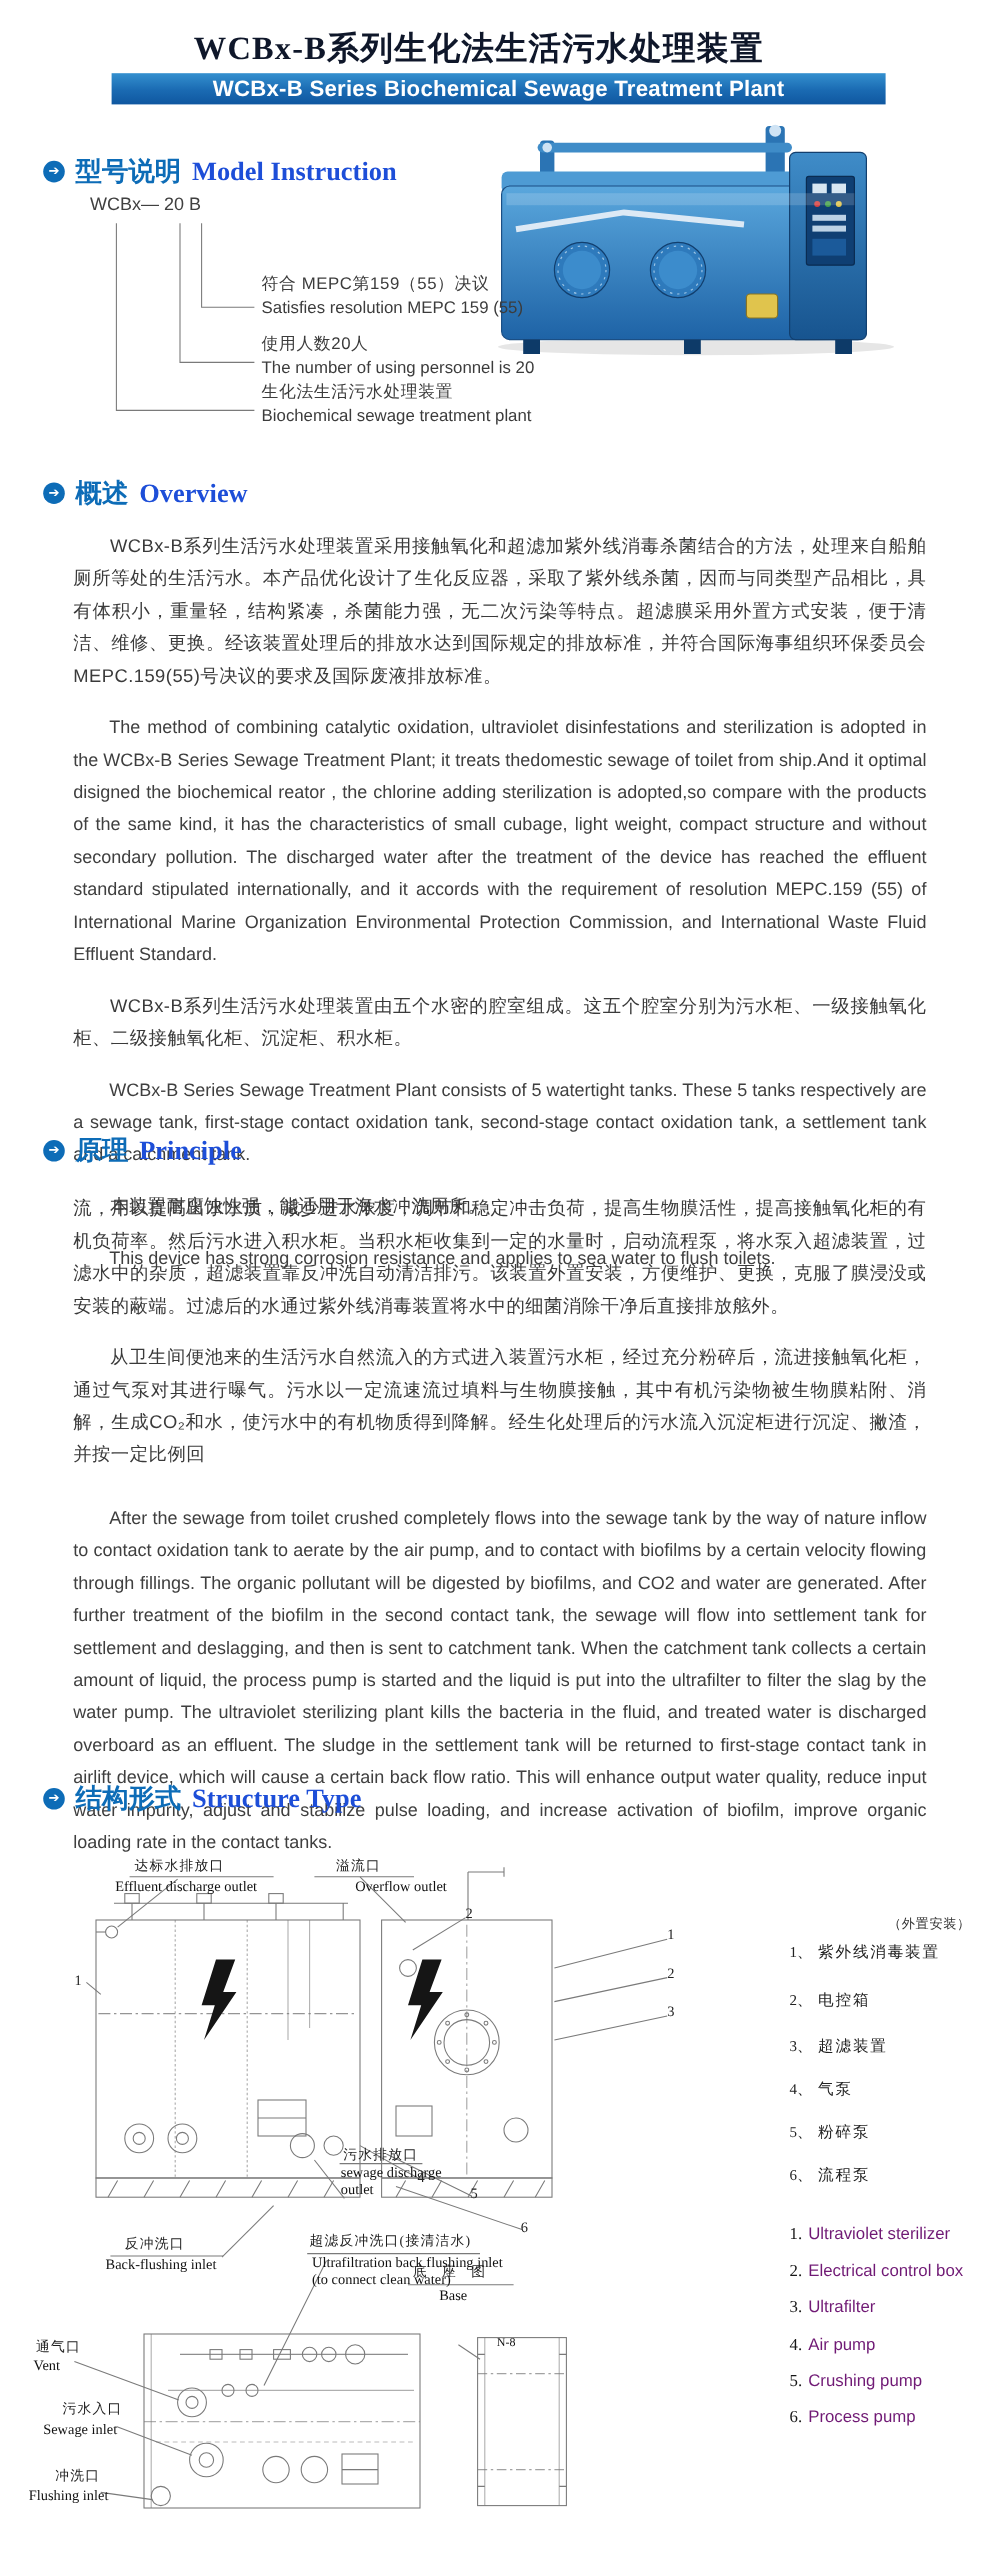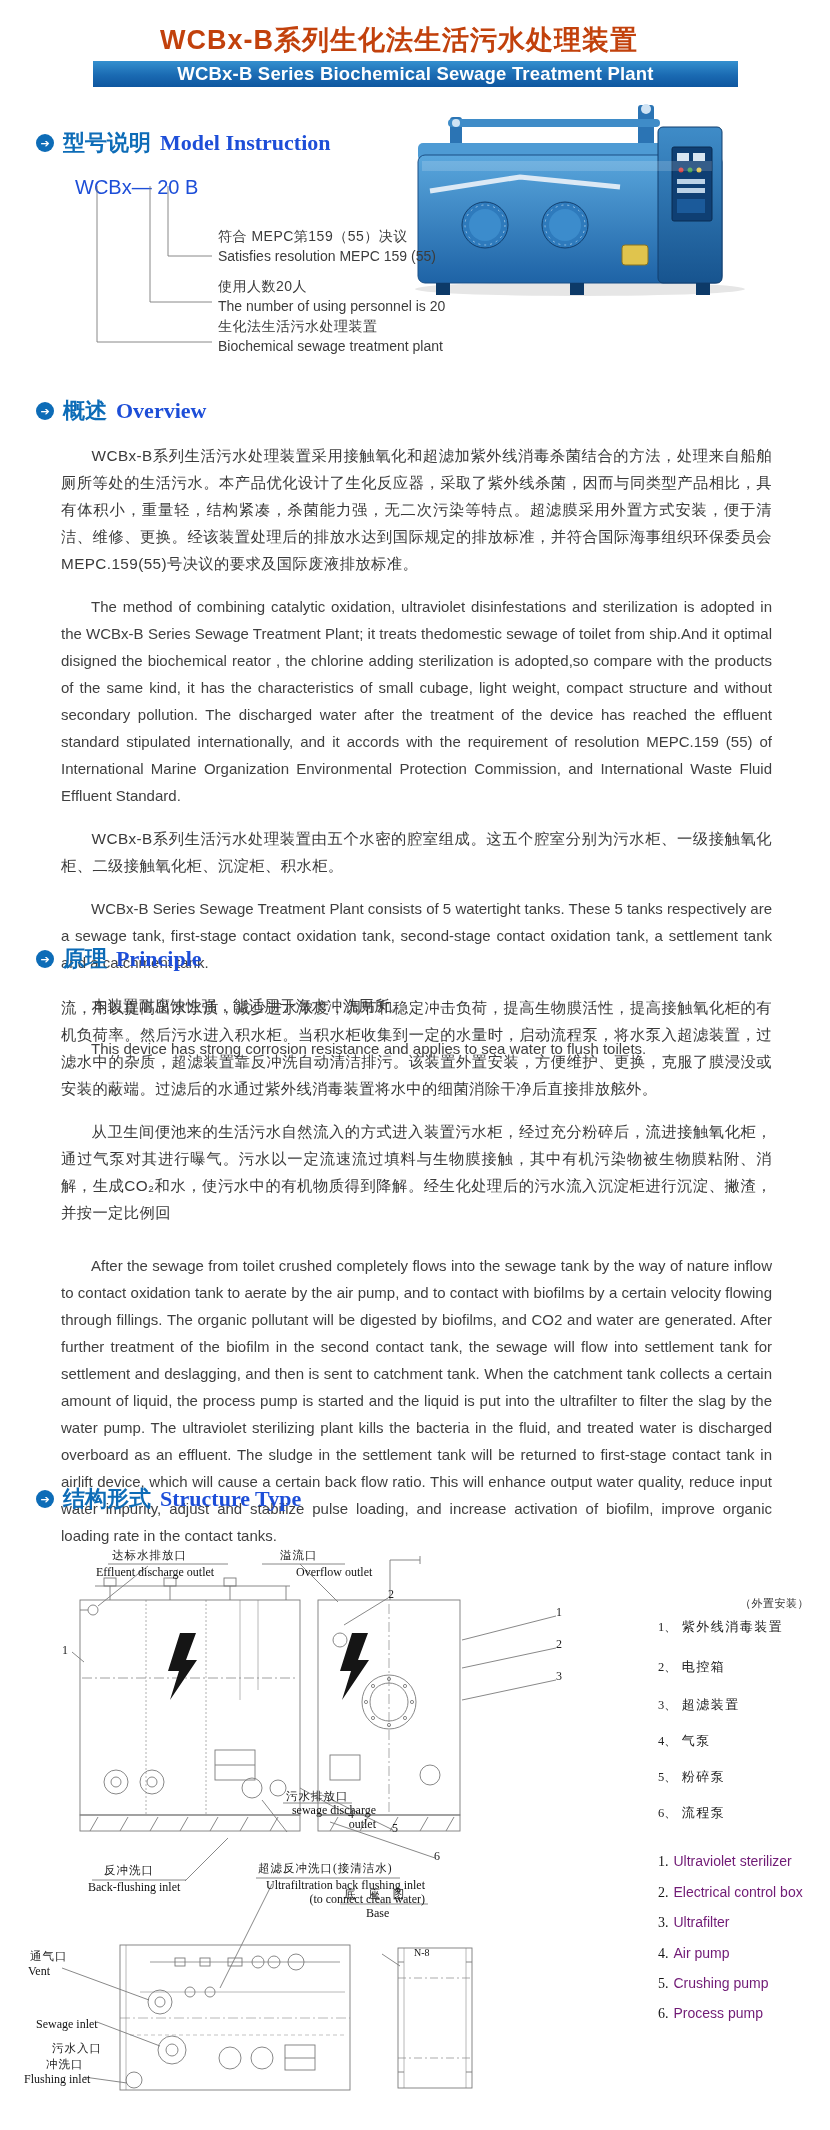--- a/index.html
+++ b/index.html
@@ -4,22 +4,22 @@
 <style>
   html,body{margin:0;padding:0;}
   body{
     width:830px;height:2130px;position:relative;background:#ffffff;
     font-family:"Liberation Sans",sans-serif;color:#3d3d3d;overflow:hidden;
   }
   .abs{position:absolute;}
   
   .page-title{
     left:0;top:22px;width:798px;text-align:center;
-    font-family:Liberation Sans, sans-serif;font-weight:bold;
-    font-size:27px;color:#c2410c;letter-spacing:1px;
+    font-family:Liberation Serif, serif;font-weight:bold;
+    font-size:27px;color:#0f172a;letter-spacing:1px;
   }
   .banner{
     left:93px;top:61px;width:645px;height:26px;
     background:linear-gradient(180deg,#3490cf 0%,#1a6ab2 55%,#0f57a0 100%);
     display:flex;align-items:center;justify-content:center;
   }
   .banner span{
     color:#fff;font-weight:bold;font-size:18.5px;letter-spacing:.2px;
     font-family:"Liberation Sans",sans-serif;
   }
@@ -30,37 +30,37 @@
     display:flex;align-items:center;justify-content:center;
     color:#fff;font-size:11px;line-height:1;
   }
   .sec-title-cn{
     font-family:"Liberation Serif",serif;font-weight:bold;font-size:22px;color:#0d6cb7;
   }
   .sec-title-en{
     font-family:"Liberation Serif",serif;font-weight:bold;font-size:22px;color:#1d4ed8;
   }
   
-  .model-code{left:75px;top:162px;font-size:20px;color:#1d4ed8;margin-top:14px;}
+  .model-code{left:75px;top:162px;font-size:15px;color:#404040;}
   .model-label{left:218px;width:330px;}
   .model-label .cnl{font-size:14px;color:#3c3c3c;line-height:20px;letter-spacing:.5px;}
   .model-label .enl{font-size:14px;color:#3c3c3c;line-height:20px;}
   
   .para-block{left:45px;width:743px;}
   .para-block p{margin:16px;text-indent:2em;text-align:justify;}
   p.cn{font-size:15.3px;line-height:27px;color:#3a3a3a;letter-spacing:.4px;}
   p.en{font-size:15px;line-height:27px;color:#3f3f3f;}
   
   .label-cn{
     font-family:"Liberation Serif",serif;font-size:11.5px;color:#1d1d1d;
     letter-spacing:1px;white-space:nowrap;line-height:13px;
   }
   .label-en{
     font-family:"Liberation Serif",serif;font-size:12px;color:#111;
-    white-space:nowrap;line-height:13.5px;text-align:right;
+    white-space:nowrap;line-height:13.5px;
   }
   .wrapok{white-space:normal;}
   .callout{
     font-family:"Liberation Serif",serif;font-size:12px;color:#222;line-height:12px;
   }
   .legend-row{display:flex;gap:5px;align-items:baseline;}
   .legend-cn .no{font-family:"Liberation Serif",serif;font-size:12.5px;color:#222;}
   .legend-cn .tx{font-family:"Liberation Serif",serif;font-size:13px;color:#222;letter-spacing:1.5px;}
   .legend-note{font-family:"Liberation Serif",serif;font-size:11px;color:#333;letter-spacing:.5px;}
   .legend-en .no{font-family:"Liberation Serif",serif;font-size:14px;color:#161616;}
@@ -287,21 +287,21 @@
 <div class="abs label-en wrapok" style="left:284px;top:1804px;width:92px;">sewage discharge outlet</div>
 <div class="abs label-cn" style="left:104px;top:1864px;">反冲洗口</div>
 <div class="abs label-en" style="left:88px;top:1881px;">Back-flushing inlet</div>
 <div class="abs label-cn" style="left:258px;top:1862px;">超滤反冲洗口(接清洁水)</div>
 <div class="abs label-en wrapok" style="left:260px;top:1879px;width:165px;">Ultrafiltration back flushing inlet (to connect clean water)</div>
 <div class="abs label-cn" style="left:344px;top:1888px;letter-spacing:5px;">底 座 图</div>
 <div class="abs label-en" style="left:366px;top:1907px;">Base</div>
 <div class="abs label-en" style="left:366px;top:1946px;font-size:10px;margin-left:48px;">N-8</div>
 <div class="abs label-cn" style="left:30px;top:1950px;">通气口</div>
 <div class="abs label-en" style="left:28px;top:1965px;">Vent</div>
-<div class="abs label-cn" style="left:52px;top:2002px;margin-top:40px;">污水入口</div>
+<div class="abs label-cn" style="left:52px;top:2002px;">污水入口</div>
 <div class="abs label-en" style="left:36px;top:2018px;">Sewage inlet</div>
 <div class="abs label-cn" style="left:46px;top:2058px;">冲洗口</div>
 <div class="abs label-en" style="left:24px;top:2073px;">Flushing inlet</div>
 
 <span class="abs callout" style="left:388px;top:1588px;">2</span>
 <span class="abs callout" style="left:62px;top:1644px;">1</span>
 <span class="abs callout" style="left:348px;top:1808px;">4</span>
 <span class="abs callout" style="left:392px;top:1822px;">5</span>
 <span class="abs callout" style="left:434px;top:1850px;">6</span>
 <span class="abs callout" style="left:556px;top:1606px;">1</span>

